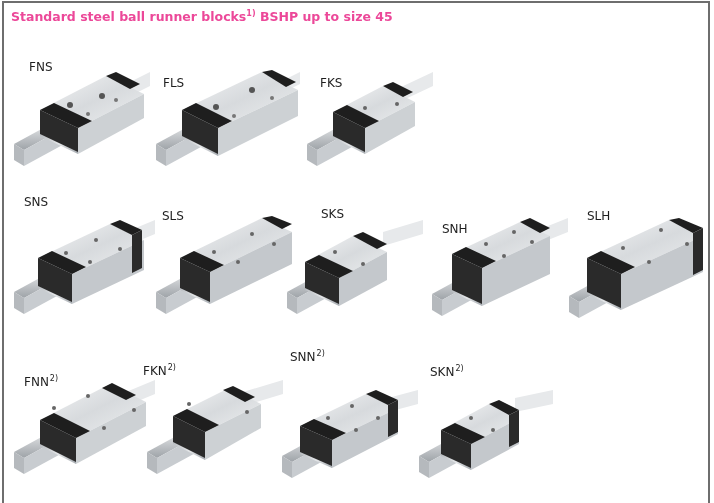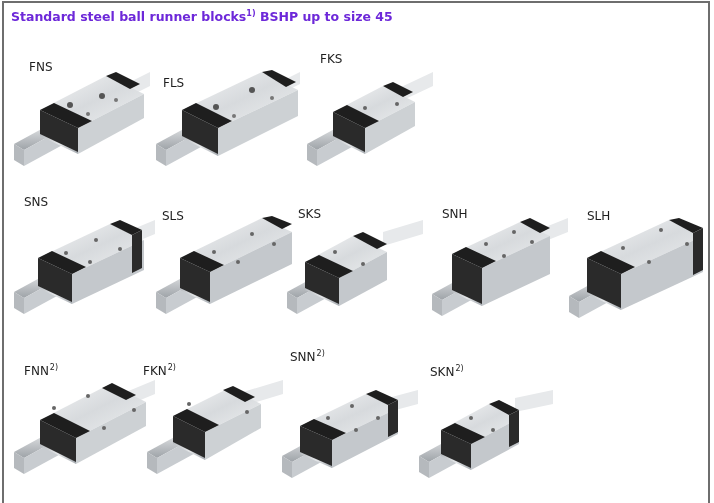--- a/index.html
+++ b/index.html
@@ -1,45 +1,45 @@
 <!DOCTYPE html>
 <html><head>
 <meta charset="utf-8">
 <style>
   html, body { margin:0; padding:0; background:#ffffff; }
   body { width:714px; height:503px; position:relative; overflow:hidden;
          font-family:"DejaVu Sans","Liberation Sans",sans-serif; }
   .frame { position:absolute; left:2px; top:1px; width:708px; height:510px;
            border:2px solid #6e6e6e; border-bottom:none; box-sizing:border-box; background:#fff; }
-  .title { position:absolute; left:11px; top:9px; font-size:12.5px; font-weight:bold; color:#6d28d9;
+  .title { position:absolute; left:11px; top:9px; font-size:12.5px; font-weight:bold; color:#ec4899;
            white-space:nowrap; letter-spacing:0; }
   .title sup { font-size:8px; vertical-align:5px; }
   .label { position:absolute; font-size:12px; font-weight:normal; color:#1e1e1e; white-space:nowrap; }
   .label sup { font-size:8px; vertical-align:5px; margin-left:1px; }
   .block { position:absolute; }
   svg { display:block; }
 </style>
 </head>
 <body>
 
 <div class="frame"></div>
 
 <div class="title"><span>Standard steel ball runner blocks</span><sup>1)</sup> <span>BSHP up to size 45</span></div>
 
 <div class="label" style="left:29px;top:60px"><span>FNS</span></div>
 <div class="label" style="left:163px;top:76px"><span>FLS</span></div>
-<div class="label" style="left:320px;top:52px"><span>FKS</span></div>
+<div class="label" style="left:320px;top:76px"><span>FKS</span></div>
 
 <div class="label" style="left:24px;top:195px"><span>SNS</span></div>
 <div class="label" style="left:162px;top:209px"><span>SLS</span></div>
-<div class="label" style="left:298px;top:207px"><span>SKS</span></div>
-<div class="label" style="left:442px;top:207px"><span>SNH</span></div>
+<div class="label" style="left:321px;top:207px"><span>SKS</span></div>
+<div class="label" style="left:442px;top:222px"><span>SNH</span></div>
 <div class="label" style="left:587px;top:209px"><span>SLH</span></div>
 
-<div class="label" style="left:24px;top:363px"><span>FNN</span><sup>2)</sup></div>
+<div class="label" style="left:24px;top:374px"><span>FNN</span><sup>2)</sup></div>
 <div class="label" style="left:143px;top:363px"><span>FKN</span><sup>2)</sup></div>
 <div class="label" style="left:290px;top:349px"><span>SNN</span><sup>2)</sup></div>
 <div class="label" style="left:430px;top:364px"><span>SKN</span><sup>2)</sup></div>
 
 <svg width="0" height="0" style="position:absolute">
   <defs>
     <linearGradient id="gTop" x1="0" y1="0" x2="1" y2="1">
       <stop offset="0" stop-color="#f4f5f6"></stop>
         <stop offset="0.5" stop-color="#d7dadd"></stop>
         <stop offset="1" stop-color="#eef0f1"></stop>

